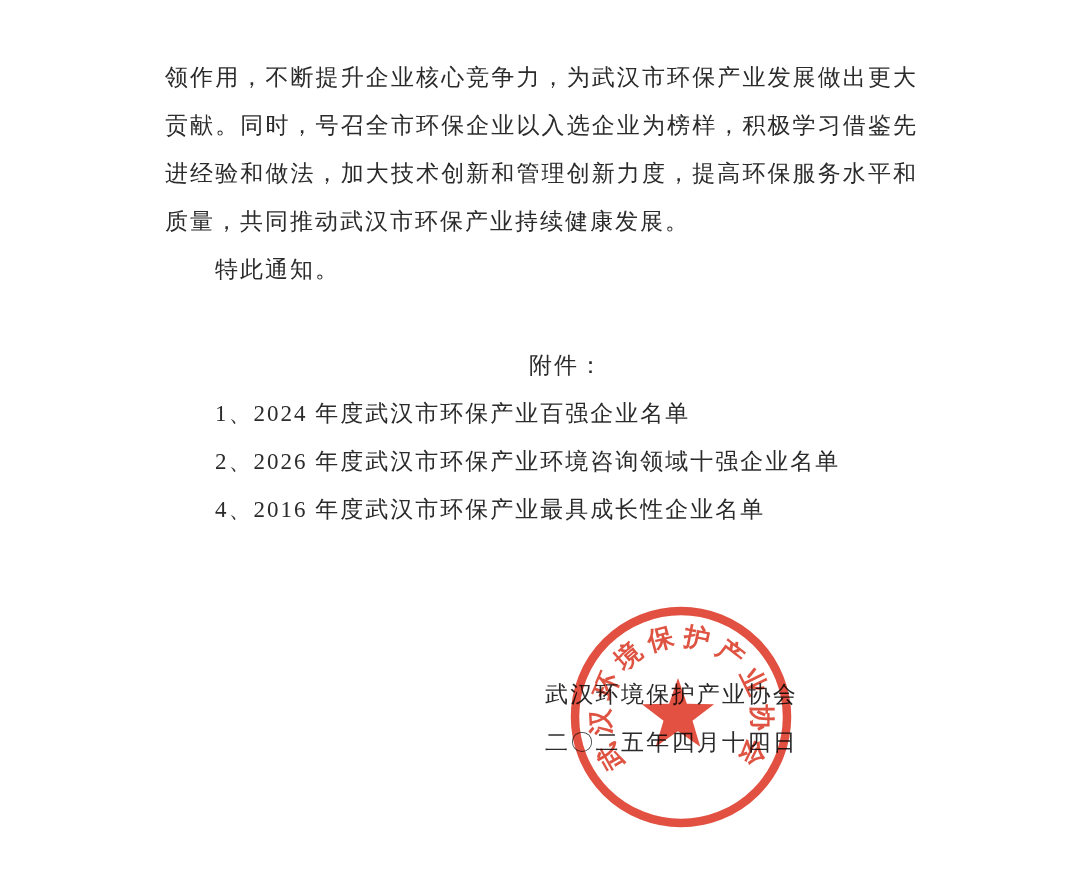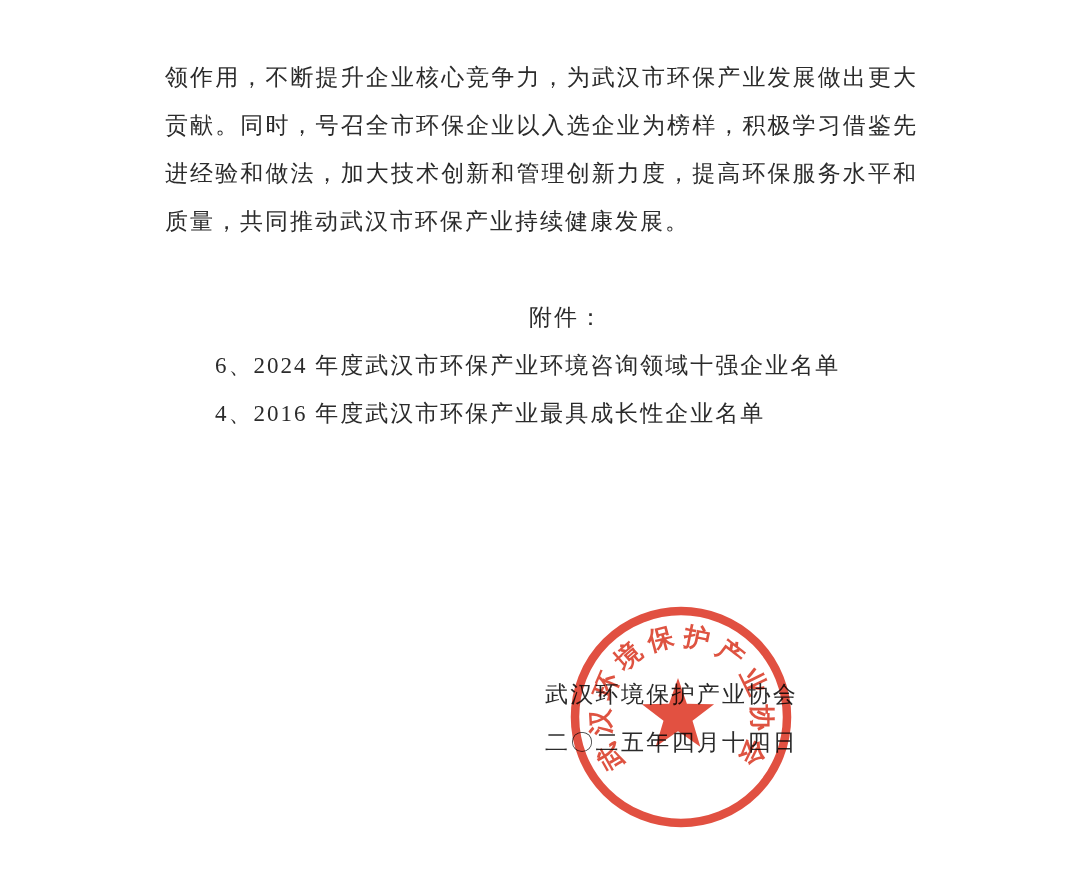--- a/index.html
+++ b/index.html
@@ -64,22 +64,24 @@
     font-weight: bold;
   }
 </style>
 </head>
 <body>
 
 <div class="page">
 
   <div class="content">
     <p class="para">领作用，不断提升企业核心竞争力，为武汉市环保产业发展做出更大贡献。同时，号召全市环保企业以入选企业为榜样，积极学习借鉴先进经验和做法，加大技术创新和管理创新力度，提高环保服务水平和质量，共同推动武汉市环保产业持续健康发展。</p>
+    <p class="indent">特此通知。</p>
     <p class="indent attach-label">附件：</p>
-    <p class="indent">6、2024 年度武汉市环保产业环境咨询领域十强企业名单</p>
+    <p class="indent">1、2024 年度武汉市环保产业百强企业名单</p>
+    <p class="indent">2、2026 年度武汉市环保产业环境咨询领域十强企业名单</p>
     <p class="indent">4、2016 年度武汉市环保产业最具成长性企业名单</p>
   </div>
 
   <div class="signoff">
     <div>武汉环境保护产业协会</div>
     <div>二〇二五年四月十四日</div>
   </div>
 
   <svg class="seal" viewBox="0 0 260 260" width="260" height="260" xmlns="http://www.w3.org/2000/svg">
     <defs>

